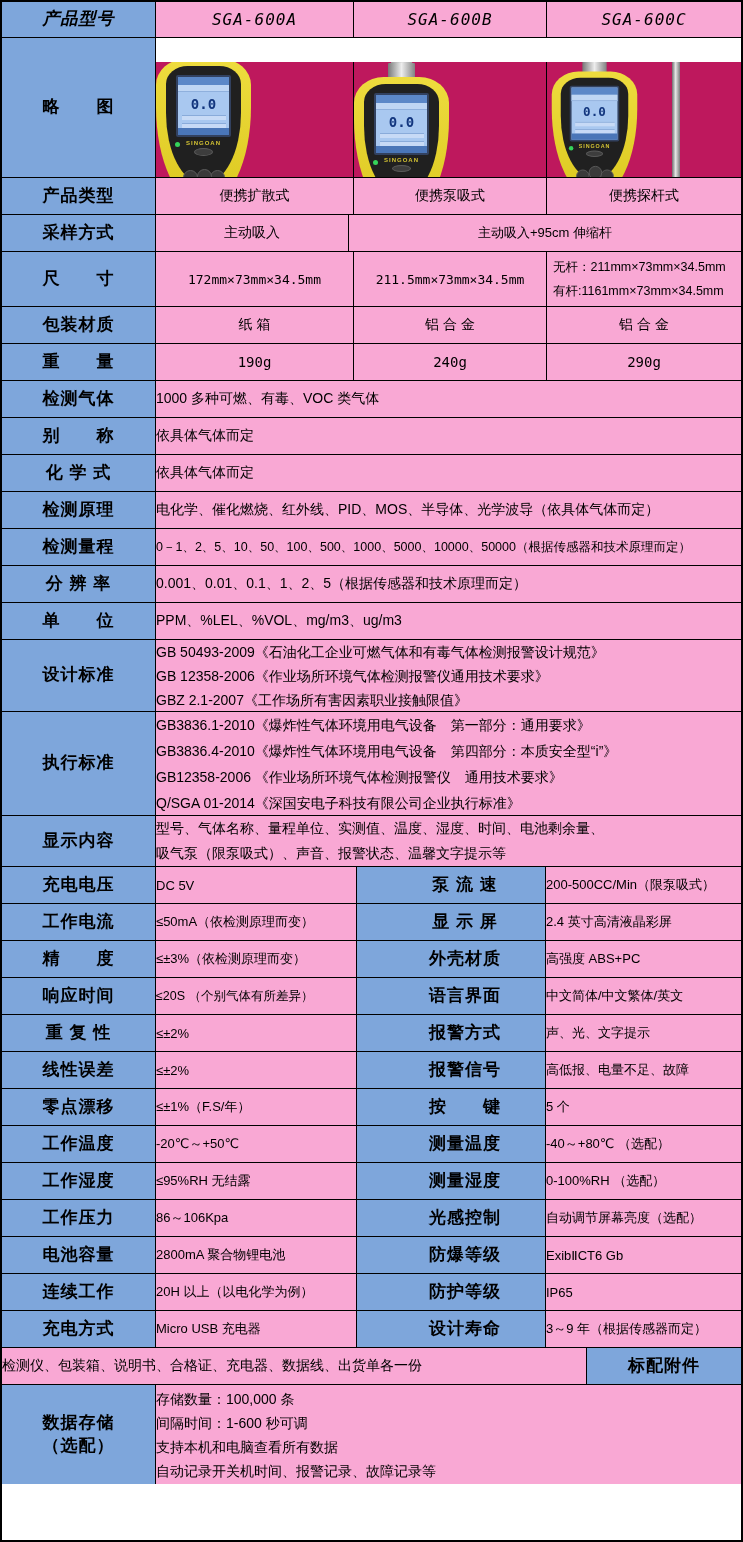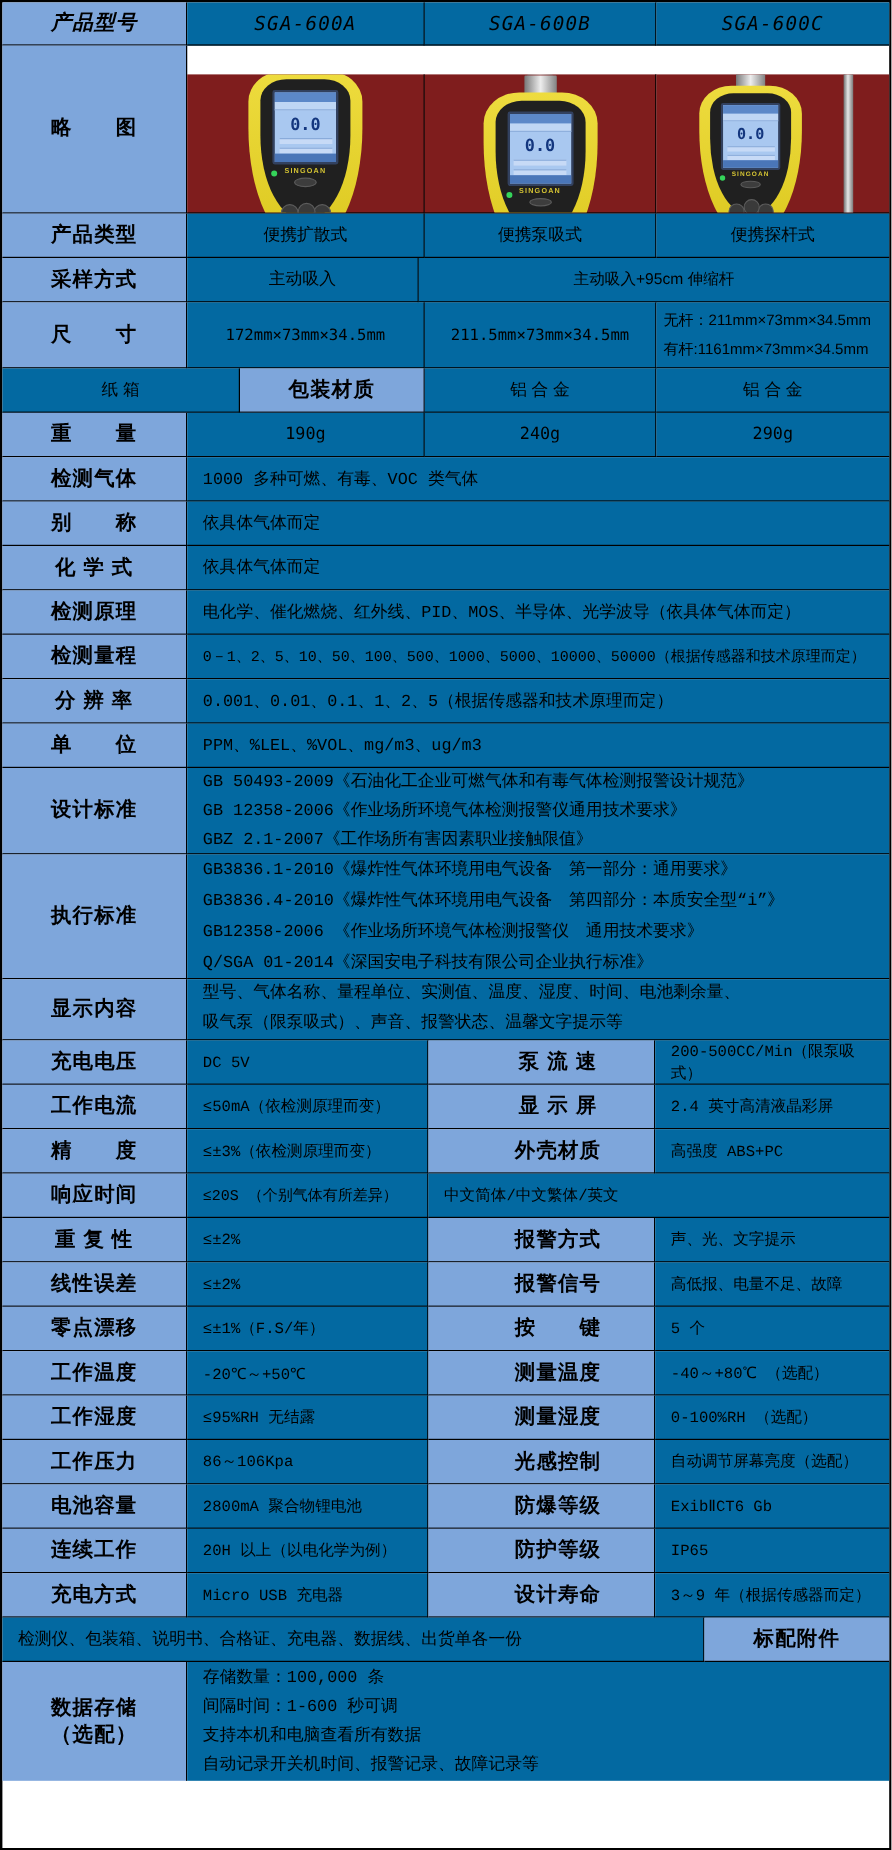--- a/index.html
+++ b/index.html
@@ -18,32 +18,32 @@
   .p1{width:154px;flex:0 0 154px;}
   .p2{width:201px;flex:0 0 201px;}
   .p3{width:189px;flex:0 0 189px;padding-left:28px;}
   .p4{flex:1 1 auto;}
   .wfull{flex:1 1 auto;}
   
   .h36{height:36px;font-style:italic;}  .h200{height:140px;}  .h37{height:37px;}  .h55{height:55px;}
   .h72{height:72px;}  .h104{height:104px;}  .h51{height:51px;}  .h99{height:99px;}
   
   .lab{background:#7EA6DB;font-weight:bold;font-size:17px;justify-content:center;text-align:center;letter-spacing:1px;line-height:1.35;}
-  .val{background:#0369a1;font-size:14px;}
+  .val{background:#f9a8d4;font-size:14px;}
   .center{justify-content:center;text-align:center;}
-  .left{padding-left:13px;padding-right:6px;font-family:Liberation Mono, monospace;}
+  .left{padding-left:0;padding-right:6px;}
   .mono{font-family:"DejaVu Sans Mono","Liberation Mono",monospace;}
   .model{font-size:16px;letter-spacing:1px;}
   .small{font-size:13px;}
   .tiny{font-size:12.5px;}
   .col{flex-direction:column;justify-content:center;align-items:flex-start;}
   .col .ln{display:block;line-height:24px;white-space:nowrap;}
   .lh26 .ln{line-height:26px;}
   .lh25 .ln{line-height:25px;}
-  .white{background:#7f1d1d;justify-content:center;margin-top:24px;}
+  .white{background:#be185d;margin-top:24px;}
   
   .device{display:flex;flex-direction:column;align-items:center;}
   .capA{width:36px;height:27px;background:linear-gradient(90deg,#7e7e7e,#f2f2f2 45%,#878787);border-radius:2px 2px 1px 1px;}
   .probe-rod{width:7px;height:32px;background:linear-gradient(90deg,#8a8a8a,#efefef 50%,#8f8f8f);}
   .probe-cone{width:22px;height:10px;background:linear-gradient(90deg,#9a9a9a,#e3e3e3 50%,#969696);clip-path:polygon(32% 0,68% 0,100% 100%,0 100%);}
   .probe-base{width:27px;height:15px;background:linear-gradient(90deg,#787878,#ededed 50%,#828282);border-radius:1px;}
   .dev-body{position:relative;width:95px;height:147px;background:linear-gradient(180deg,#eedc3e,#dcc81f);border-radius:30px 30px 48px 48px / 26px 26px 100px 100px;display:flex;justify-content:center;padding-top:7px;box-sizing:border-box;margin-top:-1px;}
   .bodyB{height:141px;}
   .dev-panel{width:75px;height:84%;background:#202020;border-radius:22px 22px 38px 38px / 18px 18px 72px 72px;display:flex;flex-direction:column;align-items:center;}
   .dev-screen{margin-top:9px;width:55px;height:62px;background:#a9c8f0;border:2px solid #32415f;border-radius:2px;display:flex;flex-direction:column;align-items:center;box-sizing:border-box;}
@@ -189,22 +189,22 @@
   <div class="row h55">
     <div class="cell lab w1">尺　　寸</div>
     <div class="cell val wa center small mono">172mm×73mm×34.5mm</div>
     <div class="cell val wb center small mono">211.5mm×73mm×34.5mm</div>
     <div class="cell val wc col tiny" style="padding-left:6px;">
       <span class="ln">无杆：211mm×73mm×34.5mm</span>
       <span class="ln">有杆:1161mm×73mm×34.5mm</span>
     </div>
   </div>
   <div class="row h37">
+    <div class="cell lab w1">包装材质</div>
     <div class="cell val wa center">纸 箱</div>
-    <div class="cell lab w1">包装材质</div>
     <div class="cell val wb center">铝 合 金</div>
     <div class="cell val wc center">铝 合 金</div>
   </div>
   <div class="row h37">
     <div class="cell lab w1">重　　量</div>
     <div class="cell val wa center mono">190g</div>
     <div class="cell val wb center mono">240g</div>
     <div class="cell val wc center mono">290g</div>
   </div>
 
@@ -276,20 +276,21 @@
   </div>
   <div class="row h37">
     <div class="cell lab p1">精　　度</div>
     <div class="cell val p2 left small">≤±3%（依检测原理而变）</div>
     <div class="cell lab p3">外壳材质</div>
     <div class="cell val p4 left small">高强度 ABS+PC</div>
   </div>
   <div class="row h37">
     <div class="cell lab p1">响应时间</div>
     <div class="cell val p2 left tiny">≤20S （个别气体有所差异）</div>
+    <div class="cell lab p3">语言界面</div>
     <div class="cell val p4 left small">中文简体/中文繁体/英文</div>
   </div>
   <div class="row h37">
     <div class="cell lab p1">重 复 性</div>
     <div class="cell val p2 left small">≤±2%</div>
     <div class="cell lab p3">报警方式</div>
     <div class="cell val p4 left small">声、光、文字提示</div>
   </div>
   <div class="row h37">
     <div class="cell lab p1">线性误差</div>

